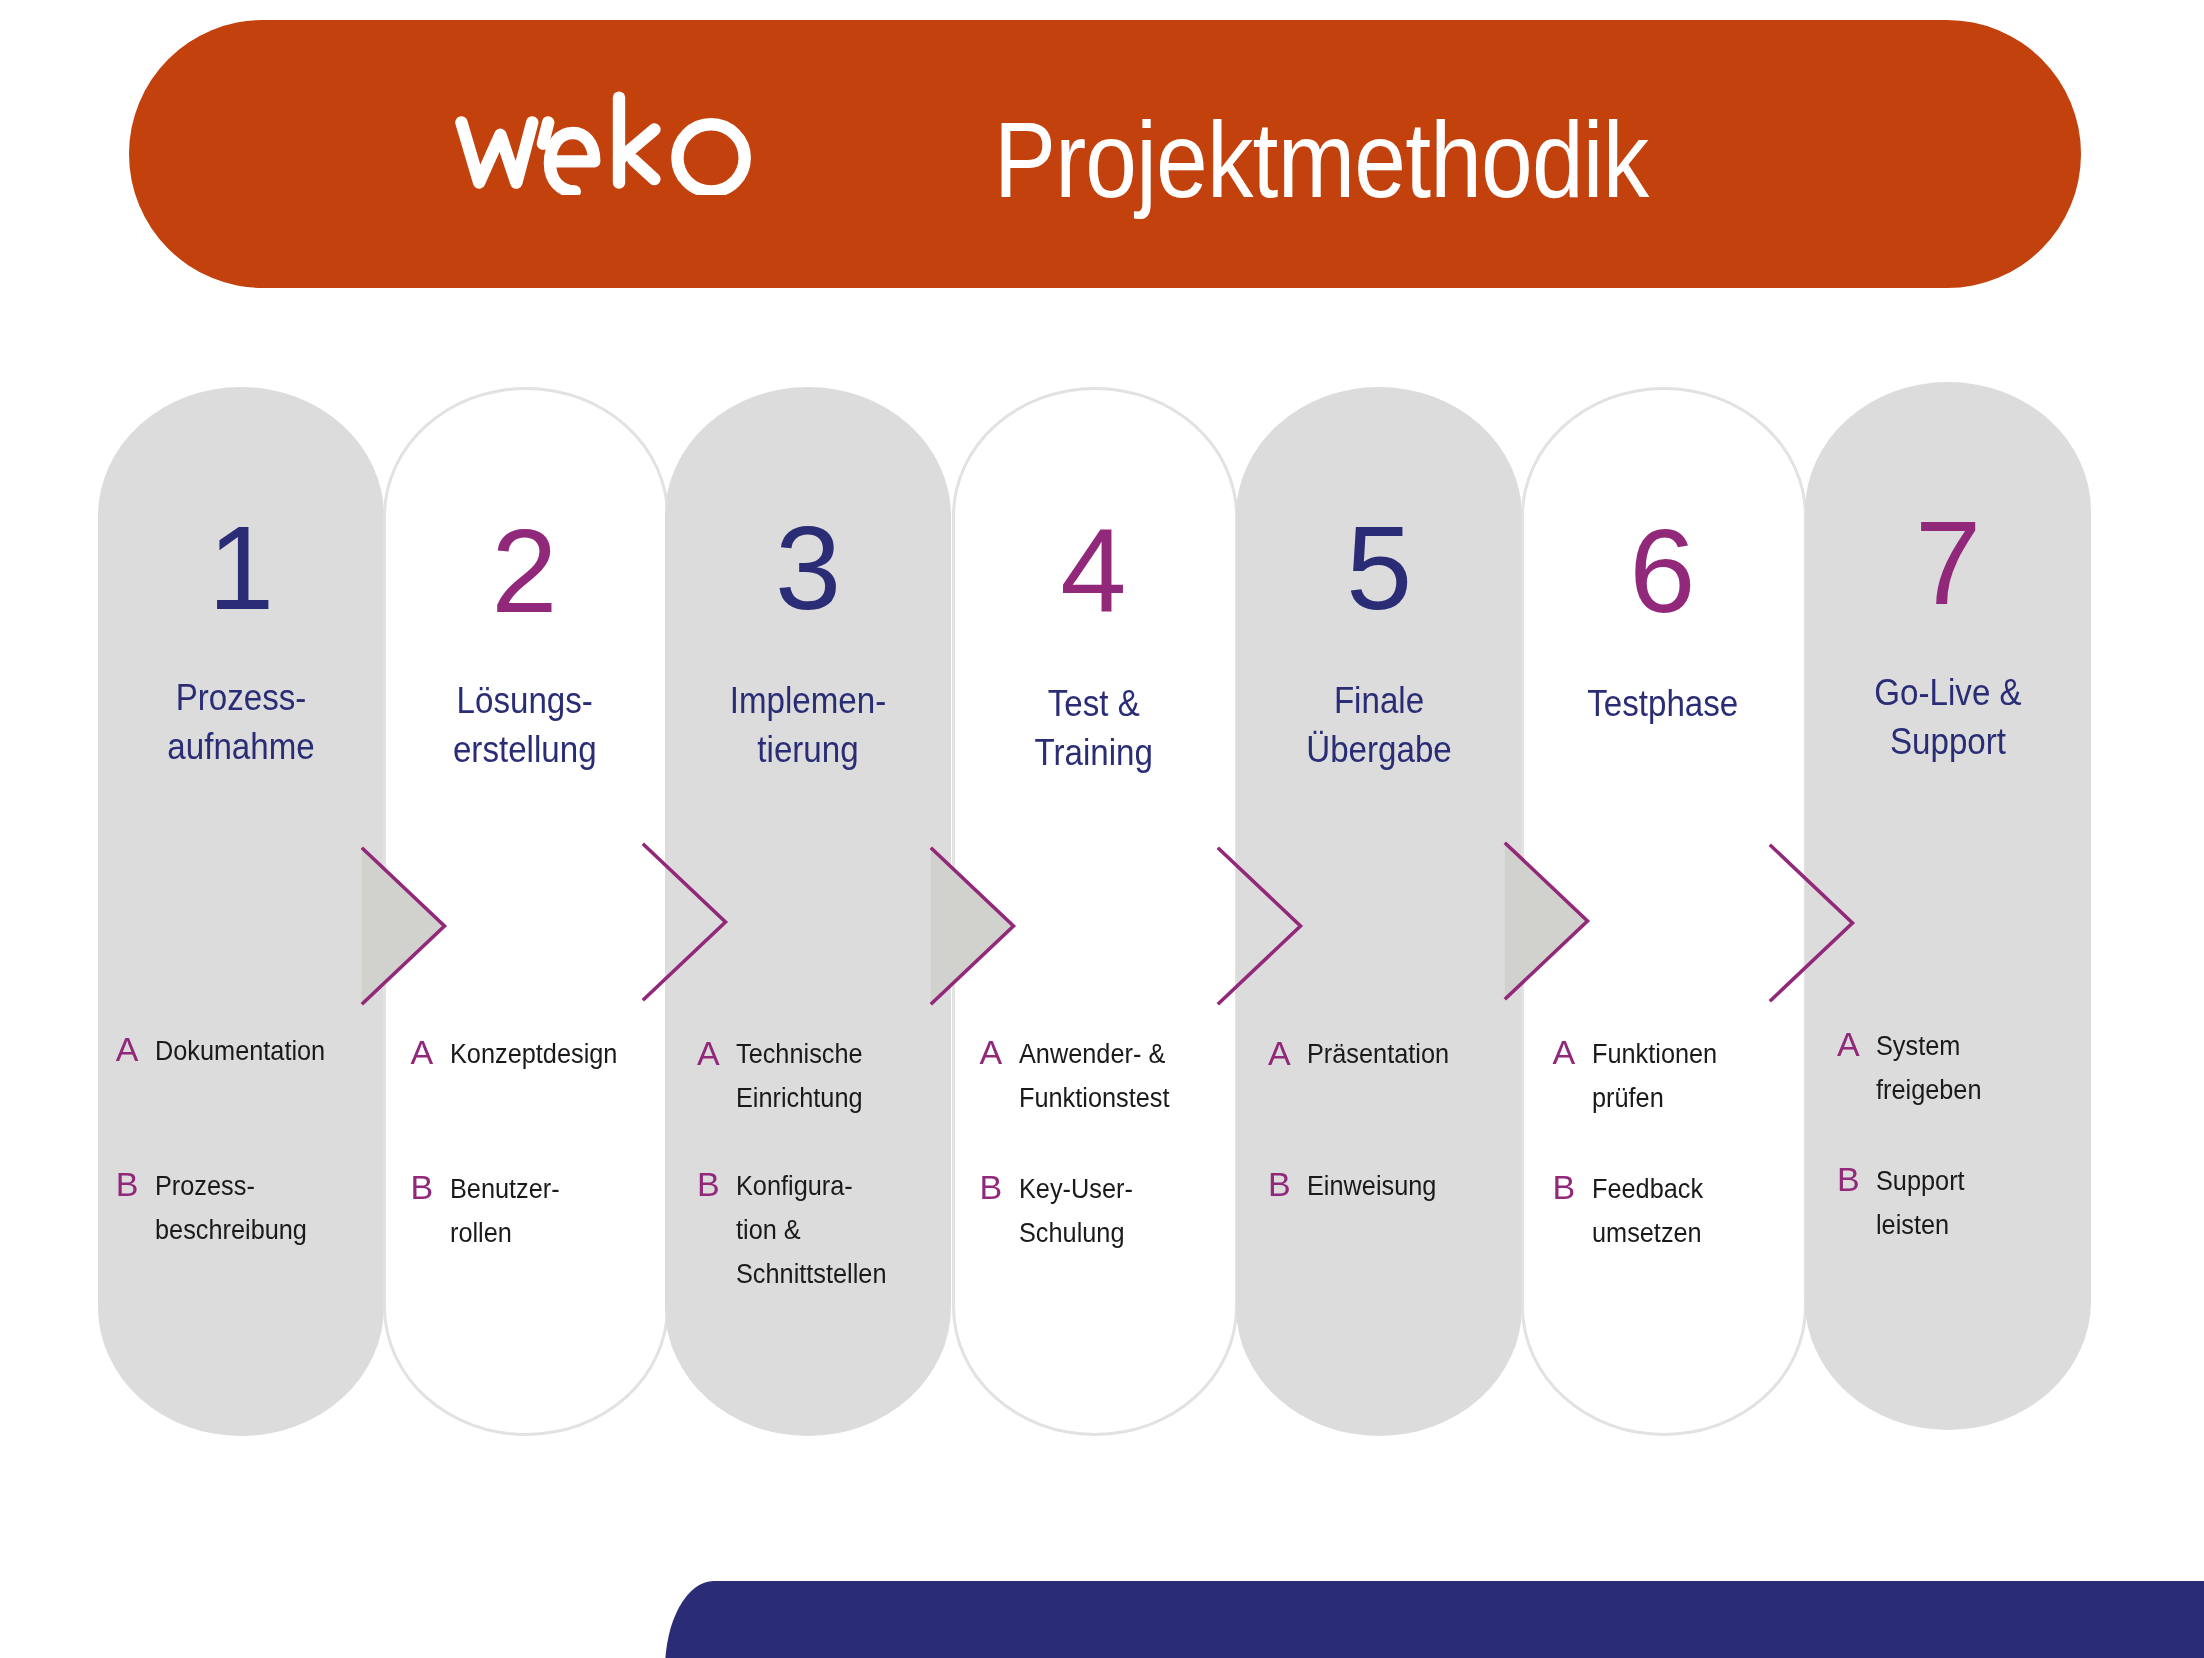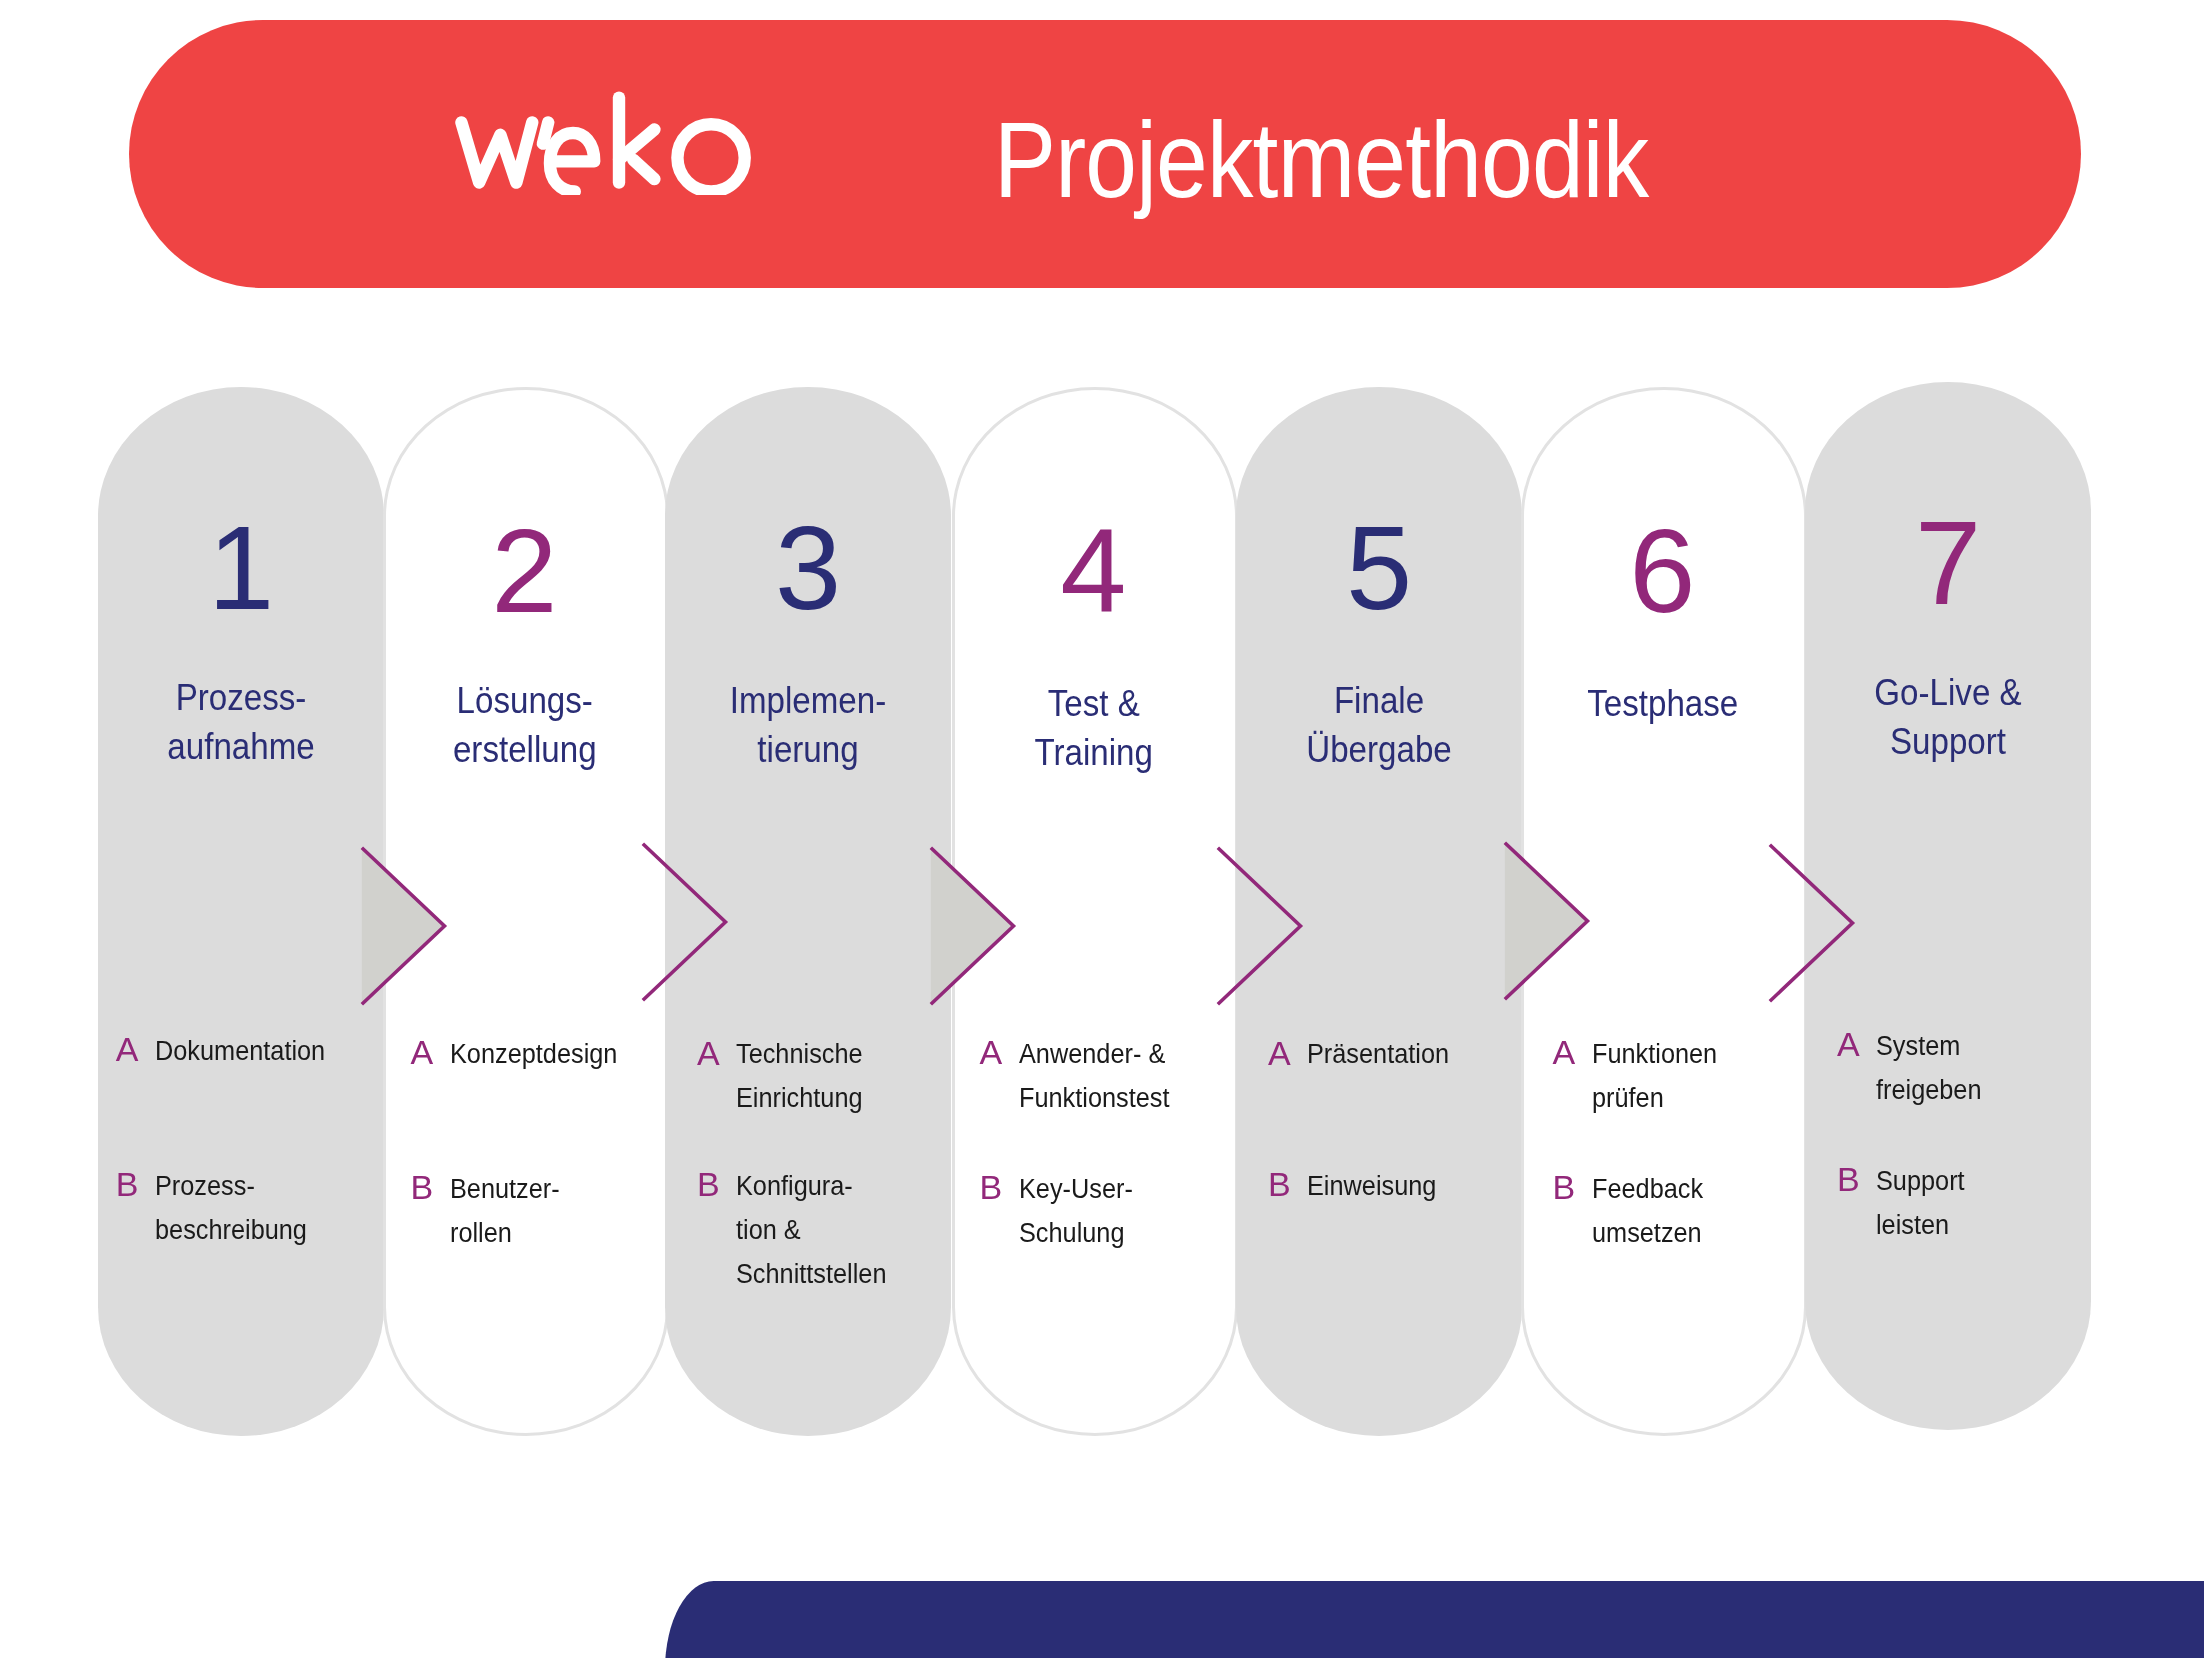--- a/index.html
+++ b/index.html
@@ -3,21 +3,21 @@
 <meta charset="utf-8">
 <style>
   html, body { margin:0; padding:0; }
   body {
     width:2204px; height:1658px; position:relative; overflow:hidden;
     background:#ffffff;
     font-family:"Liberation Sans", "DejaVu Sans", sans-serif;
   }
   .header {
     position:absolute; left:129px; top:19.5px; width:1952px; height:268px;
-    background:#ef4444; border-radius:134px / 134px;
+    background:#c2410c; border-radius:134px / 134px;
   }
   .logo { position:absolute; left:325px; top:67px; width:307px; height:108px; }
   .title {
     position:absolute; left:865px; top:78px;
     color:#ffffff; font-size:108px; line-height:124px; white-space:nowrap;
     transform-origin:left top; transform:scaleX(0.86);
     letter-spacing:-0.9px;
   }
   .pill {
     position:absolute; top:387px; height:1049px; width:286px;

